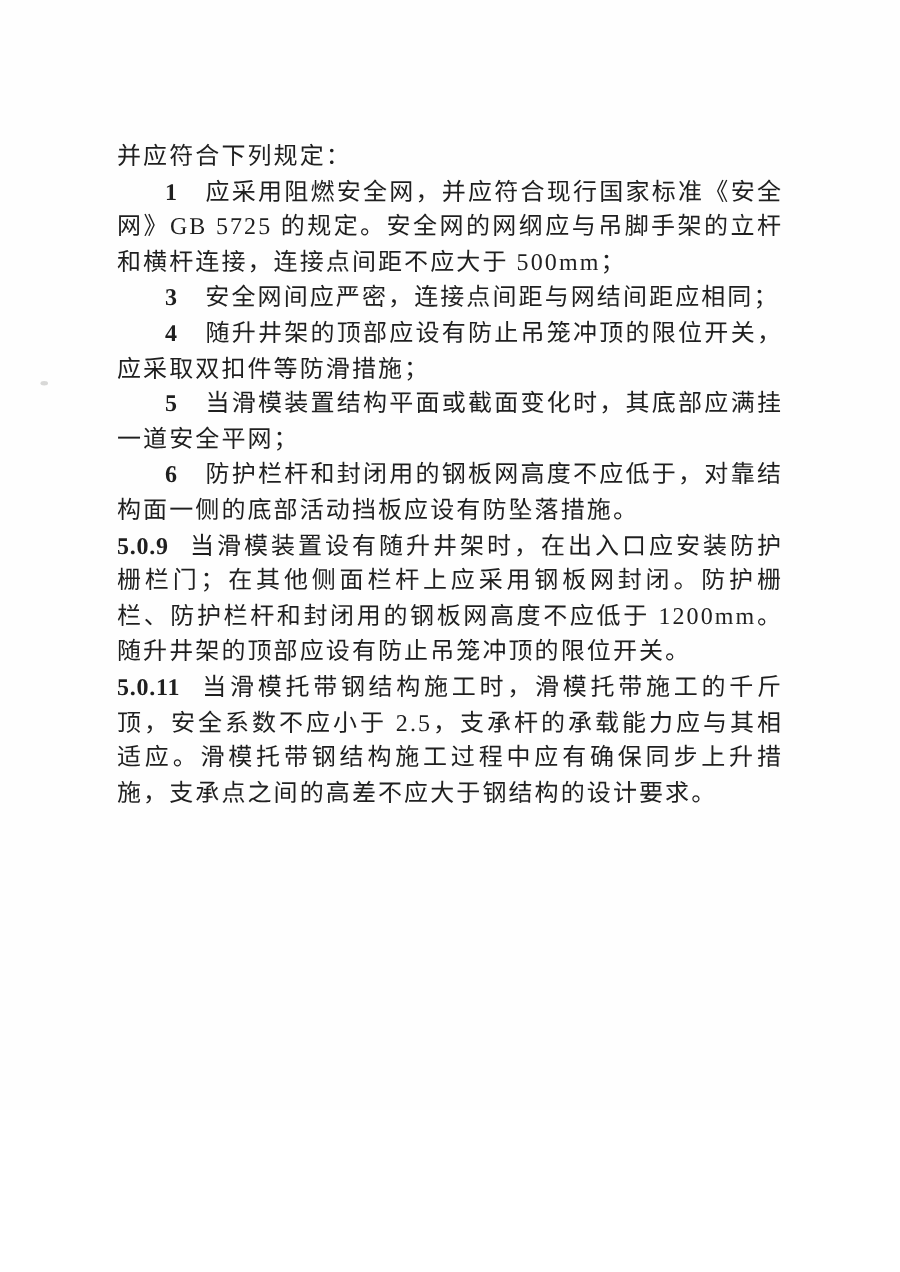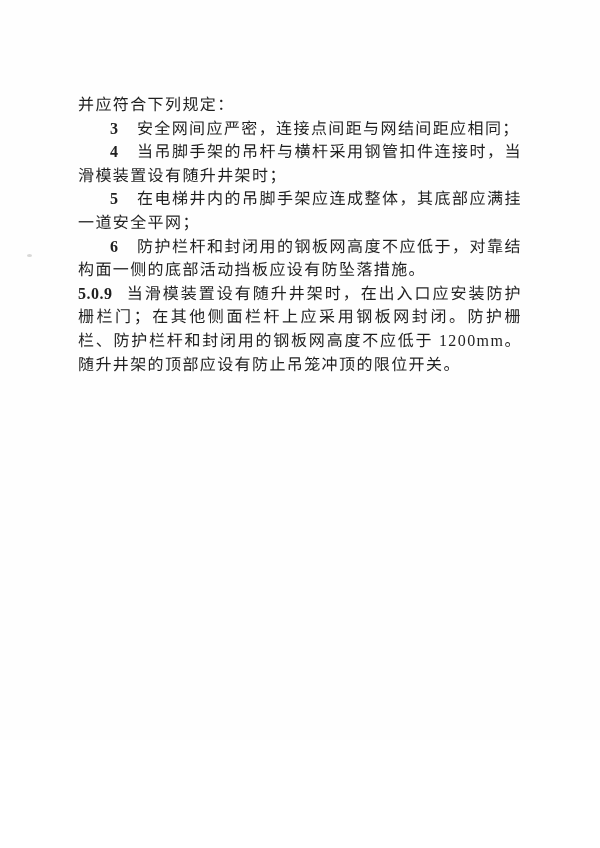--- a/index.html
+++ b/index.html
@@ -65,29 +65,31 @@
     opacity: 0.7;
   }
 </style>
 </head>
 <body>
 
 <div class="sheet">
   <div class="textblock" id="paras">
   <p class="para intro"><span class="txt">并应符合下列规定：</span></p>
 
+  <p class="para item"><b class="num">1</b><span class="txt">应采用阻燃安全网，并应符合现行国家标准《安全网》GB 5725 的规定。安全网的网纲应与吊脚手架的立杆和横杆连接，连接点间距不应大于 500mm；</span></p>
 
 
   <p class="para item"><b class="num">3</b><span class="txt">安全网间应严密，连接点间距与网结间距应相同；</span></p>
 
-  <p class="para item"><b class="num">4</b><span class="txt">当吊脚手架的吊杆与横杆采用钢管扣件连接时，当滑模装置设有随升井架时；</span></p>
+  <p class="para item"><b class="num">4</b><span class="txt">随升井架的顶部应设有防止吊笼冲顶的限位开关，应采取双扣件等防滑措施；</span></p>
 
-  <p class="para item"><b class="num">5</b><span class="txt">在电梯井内的吊脚手架应连成整体，其底部应满挂一道安全平网；</span></p>
+  <p class="para item"><b class="num">5</b><span class="txt">当滑模装置结构平面或截面变化时，其底部应满挂一道安全平网；</span></p>
 
   <p class="para item"><b class="num">6</b><span class="txt">防护栏杆和封闭用的钢板网高度不应低于，对靠结构面一侧的底部活动挡板应设有防坠落措施。</span></p>
 
   <p class="para clause"><b class="num">5.0.9</b><span class="txt">当滑模装置设有随升井架时，在出入口应安装防护栅栏门；在其他侧面栏杆上应采用钢板网封闭。防护栅栏、防护栏杆和封闭用的钢板网高度不应低于 1200mm。随升井架的顶部应设有防止吊笼冲顶的限位开关。</span></p>
 
 
+  <p class="para clause"><b class="num">5.0.11</b><span class="txt">当滑模托带钢结构施工时，滑模托带施工的千斤顶，安全系数不应小于 2.5，支承杆的承载能力应与其相适应。滑模托带钢结构施工过程中应有确保同步上升措施，支承点之间的高差不应大于钢结构的设计要求。</span></p>
 </div>
   <div class="speck"></div>
   <div class="pagenum">9</div>
 </div>
 
 </body></html>

